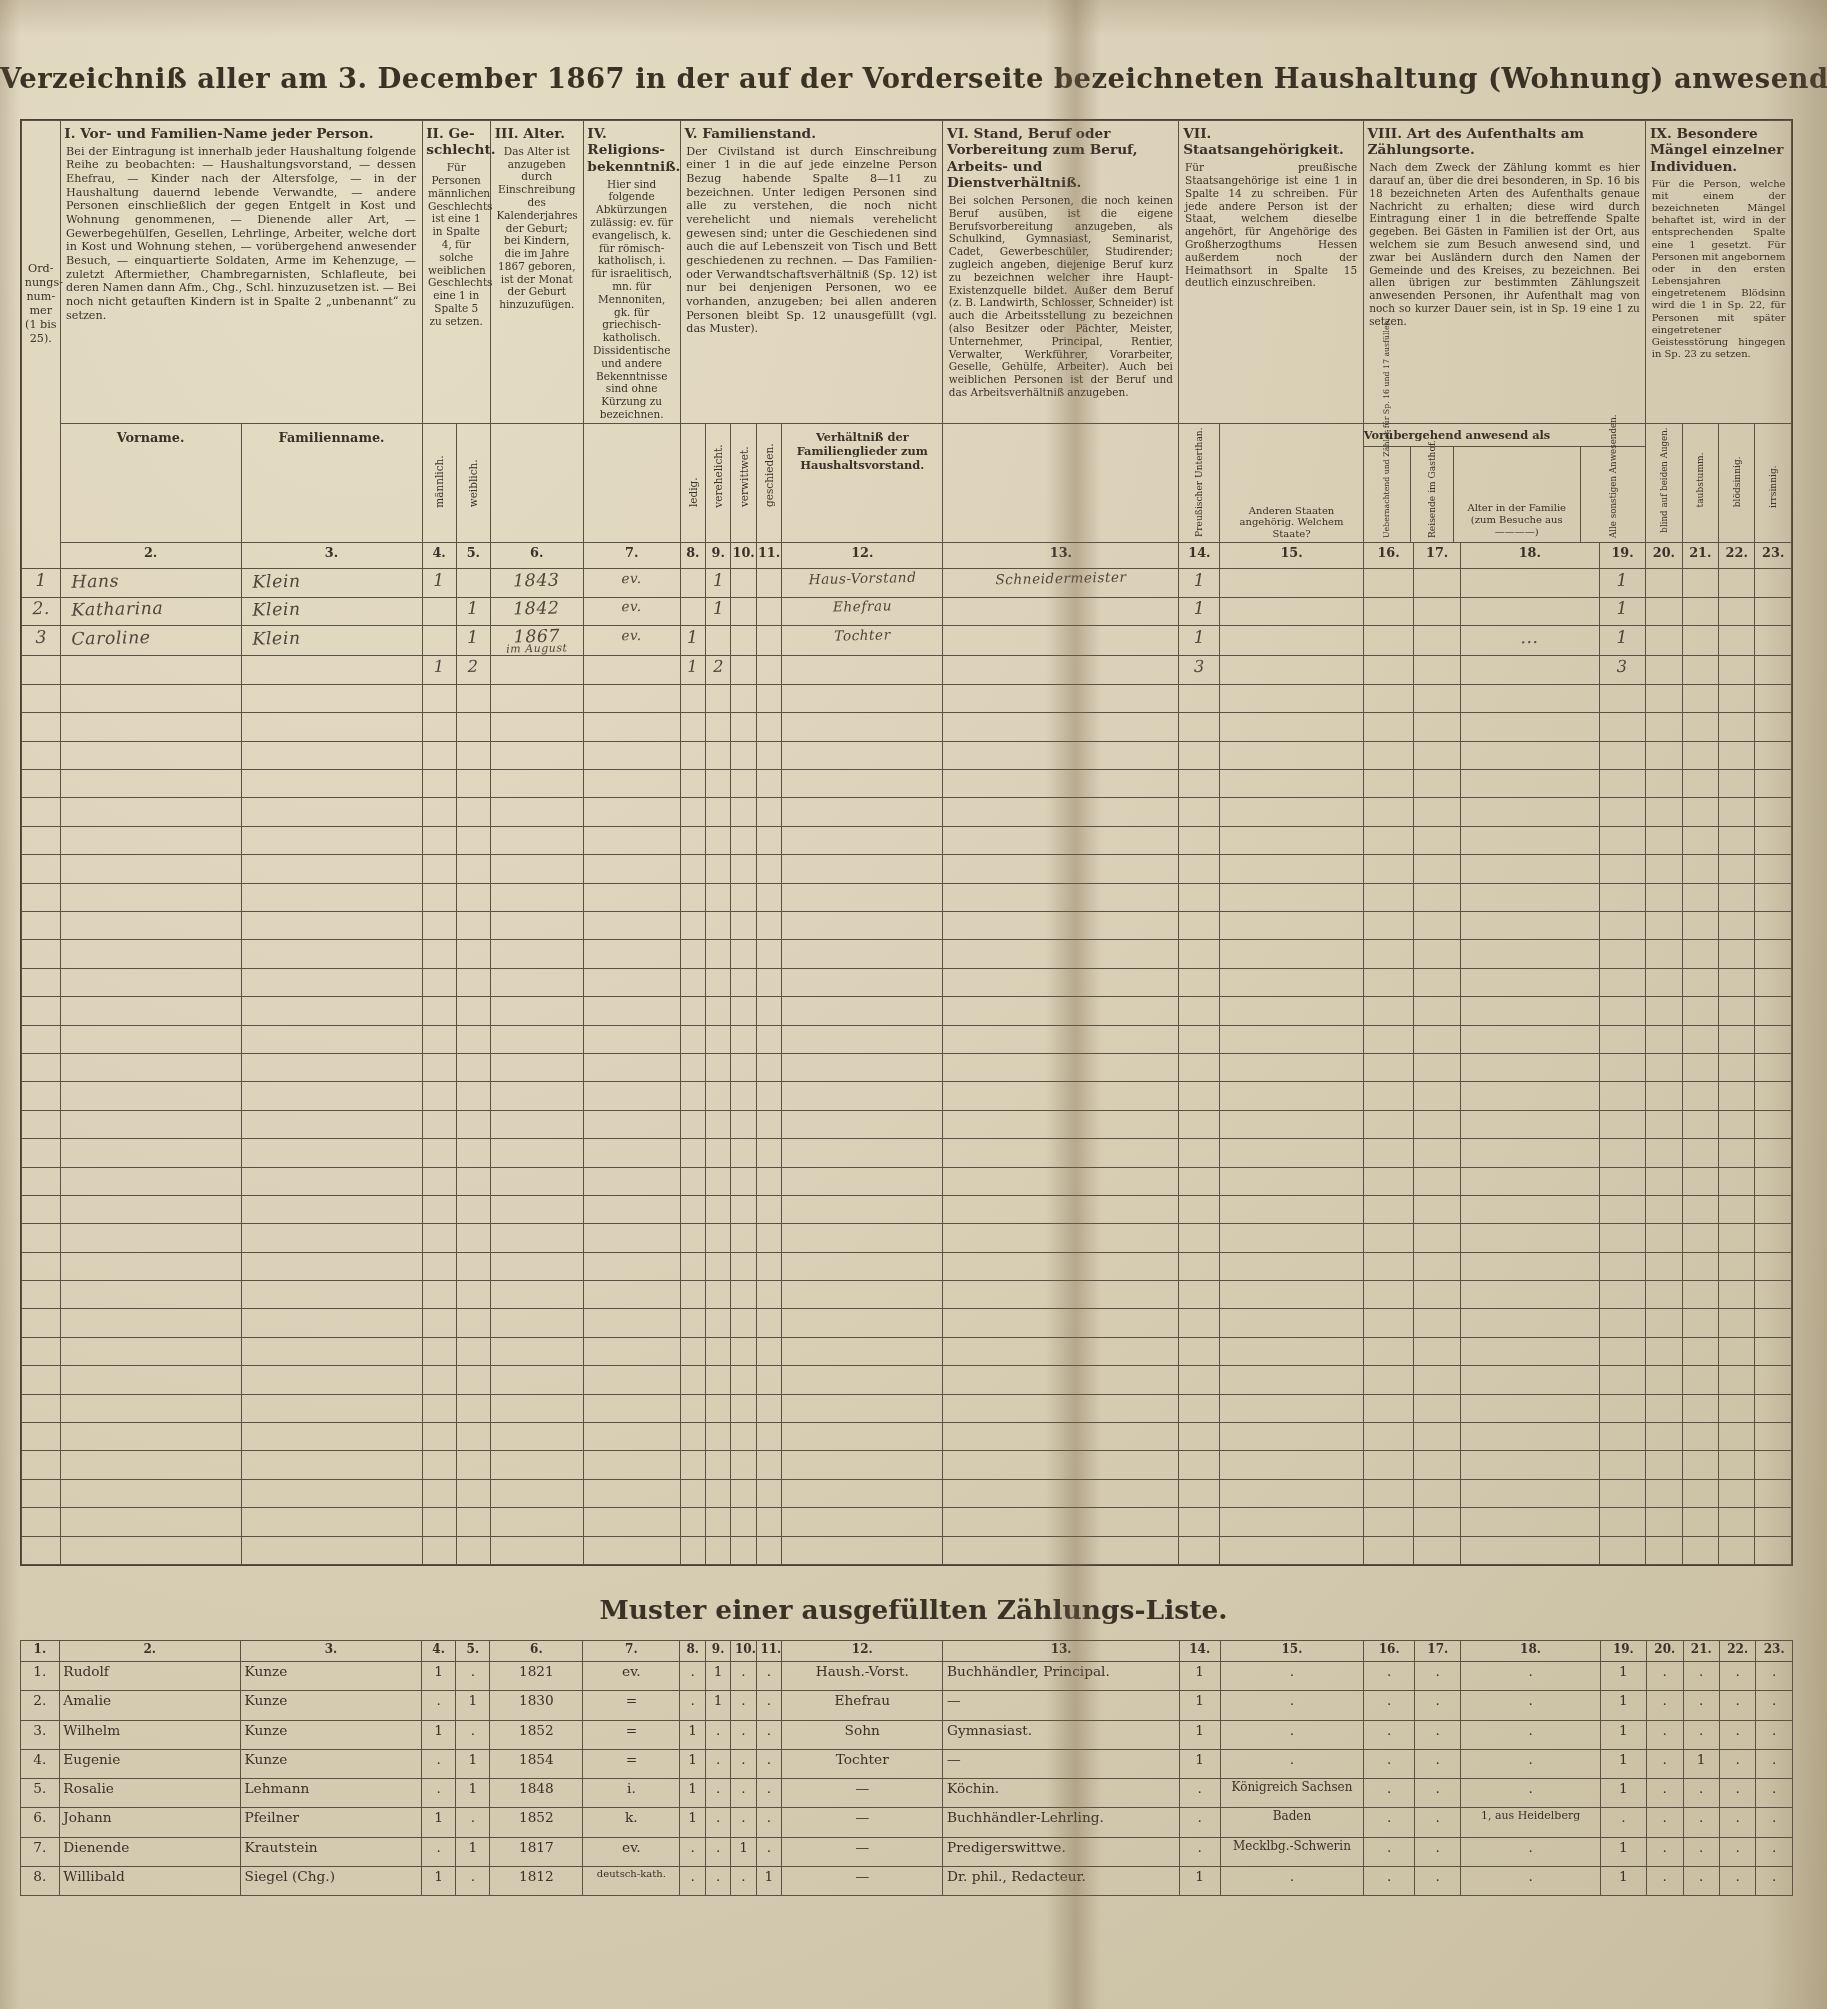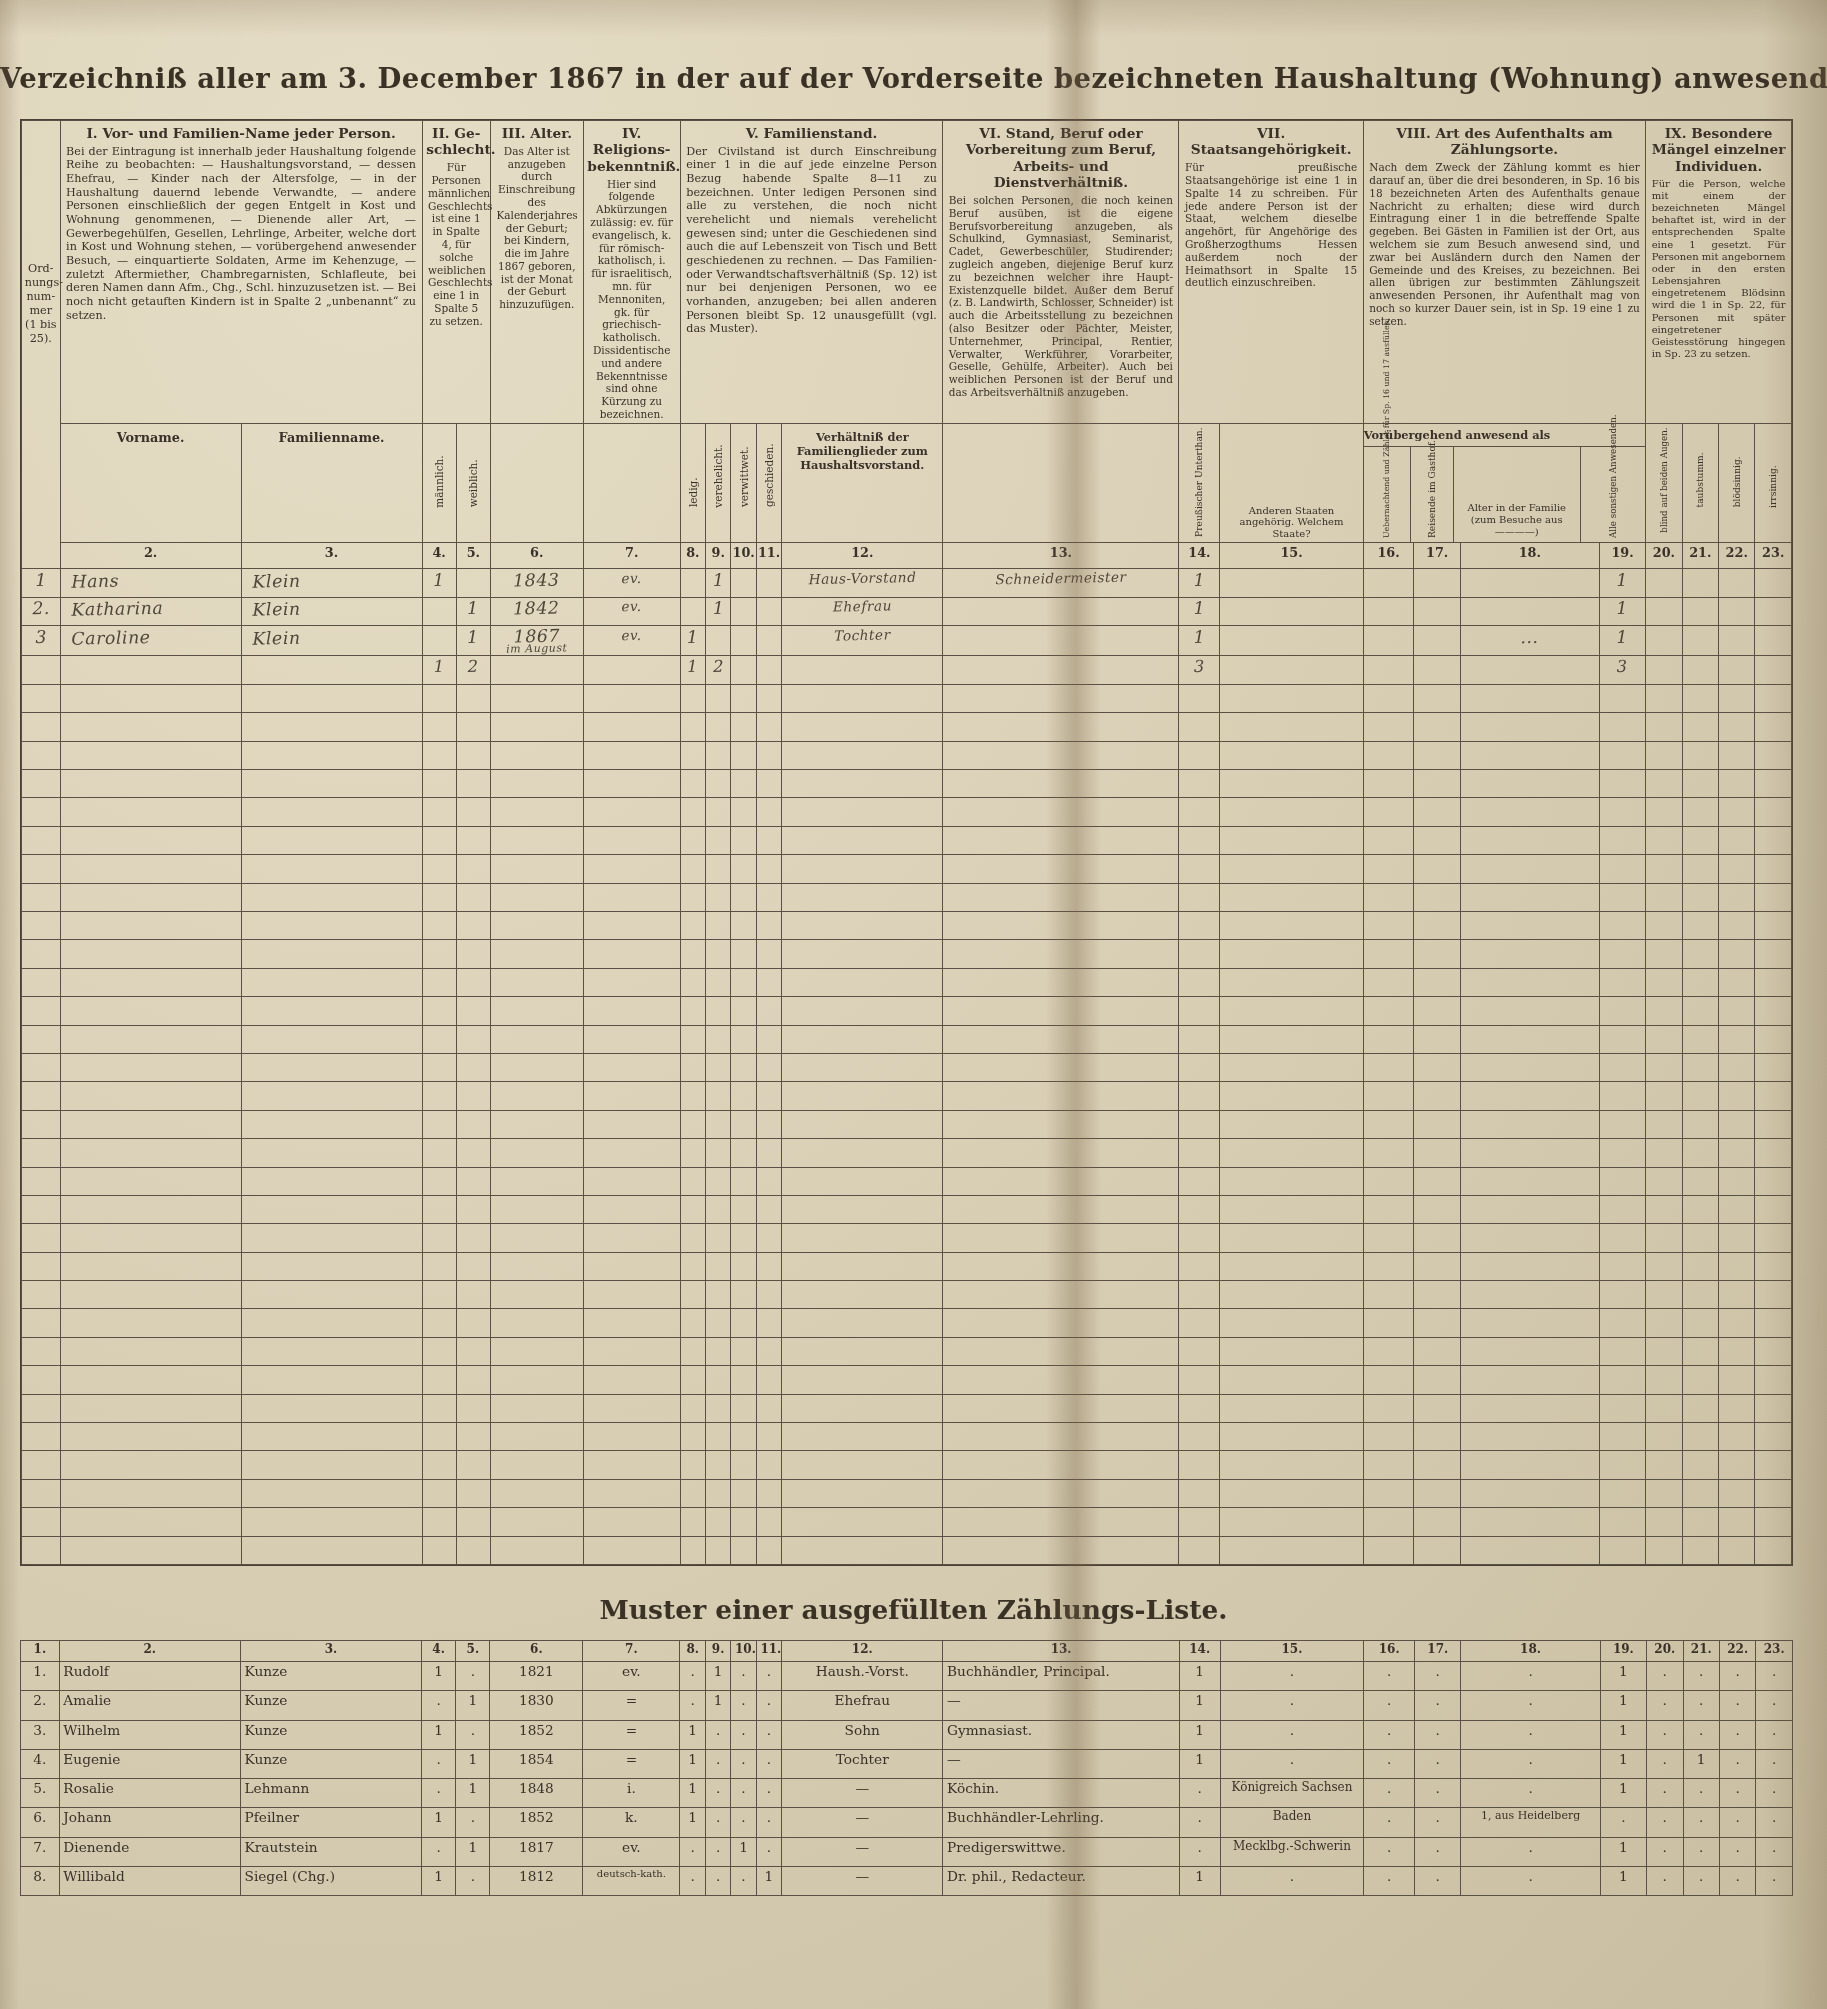--- a/index.html
+++ b/index.html
@@ -59,21 +59,21 @@
     box-sizing:border-box;
   }
   table{border-collapse:collapse;width:100%;table-layout:fixed;}
   td,th{
     border:0.9px solid #5a5043;
     vertical-align:top;
     padding:0;
     background:transparent;
   }
   .hdr-title{
-    text-align:center;font-weight:700;font-size:13.7px;line-height:1.2;
+    text-align:left;font-weight:700;font-size:13.7px;line-height:1.2;
     padding:3.7px 3.7px 1.8px 3.7px;
   }
   .hdr-body{
     font-size:11.2px;line-height:1.22;text-align:justify;
     padding:1.8px 5.5px 2.7px 5.5px;
     hyphens:auto;
   }
   .hdr-sub{
     text-align:center;font-weight:700;font-size:12.8px;
     padding:5.5px 1.8px;

